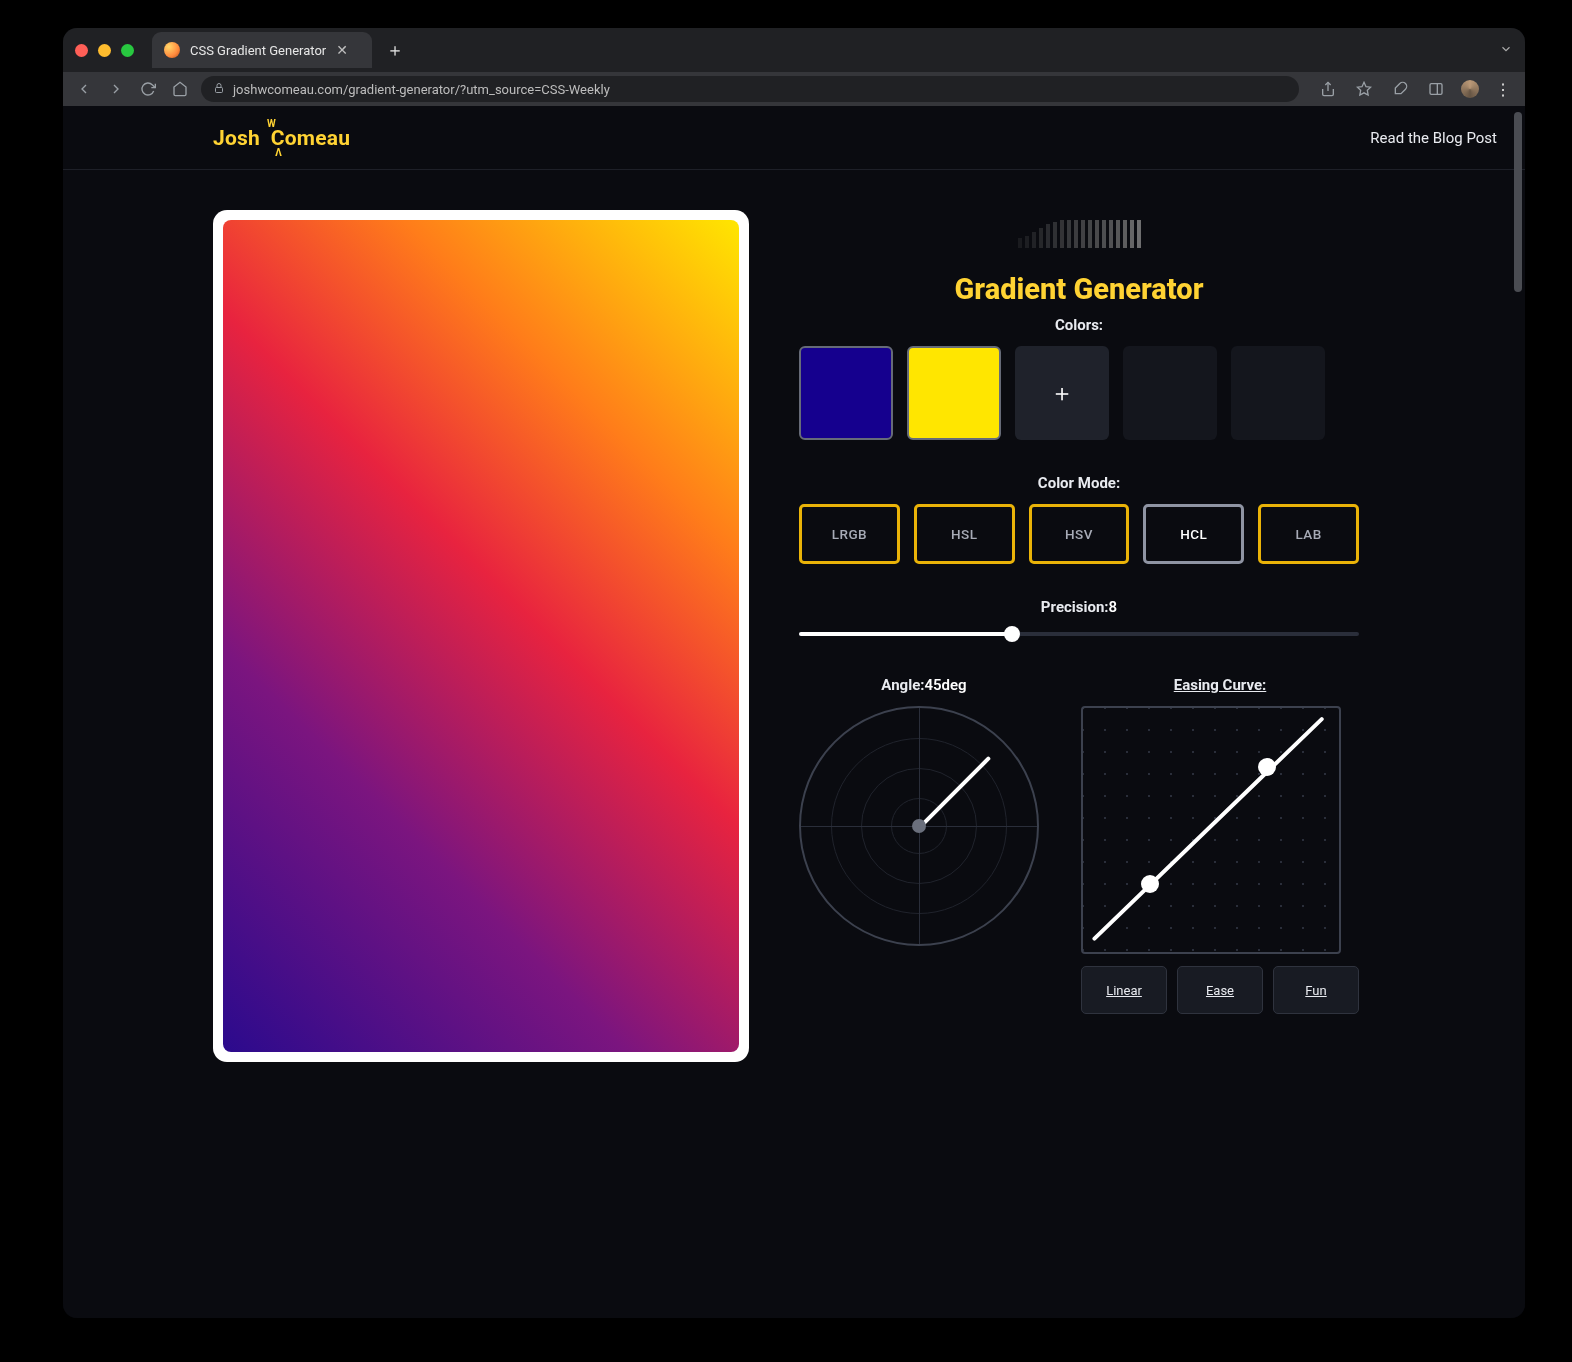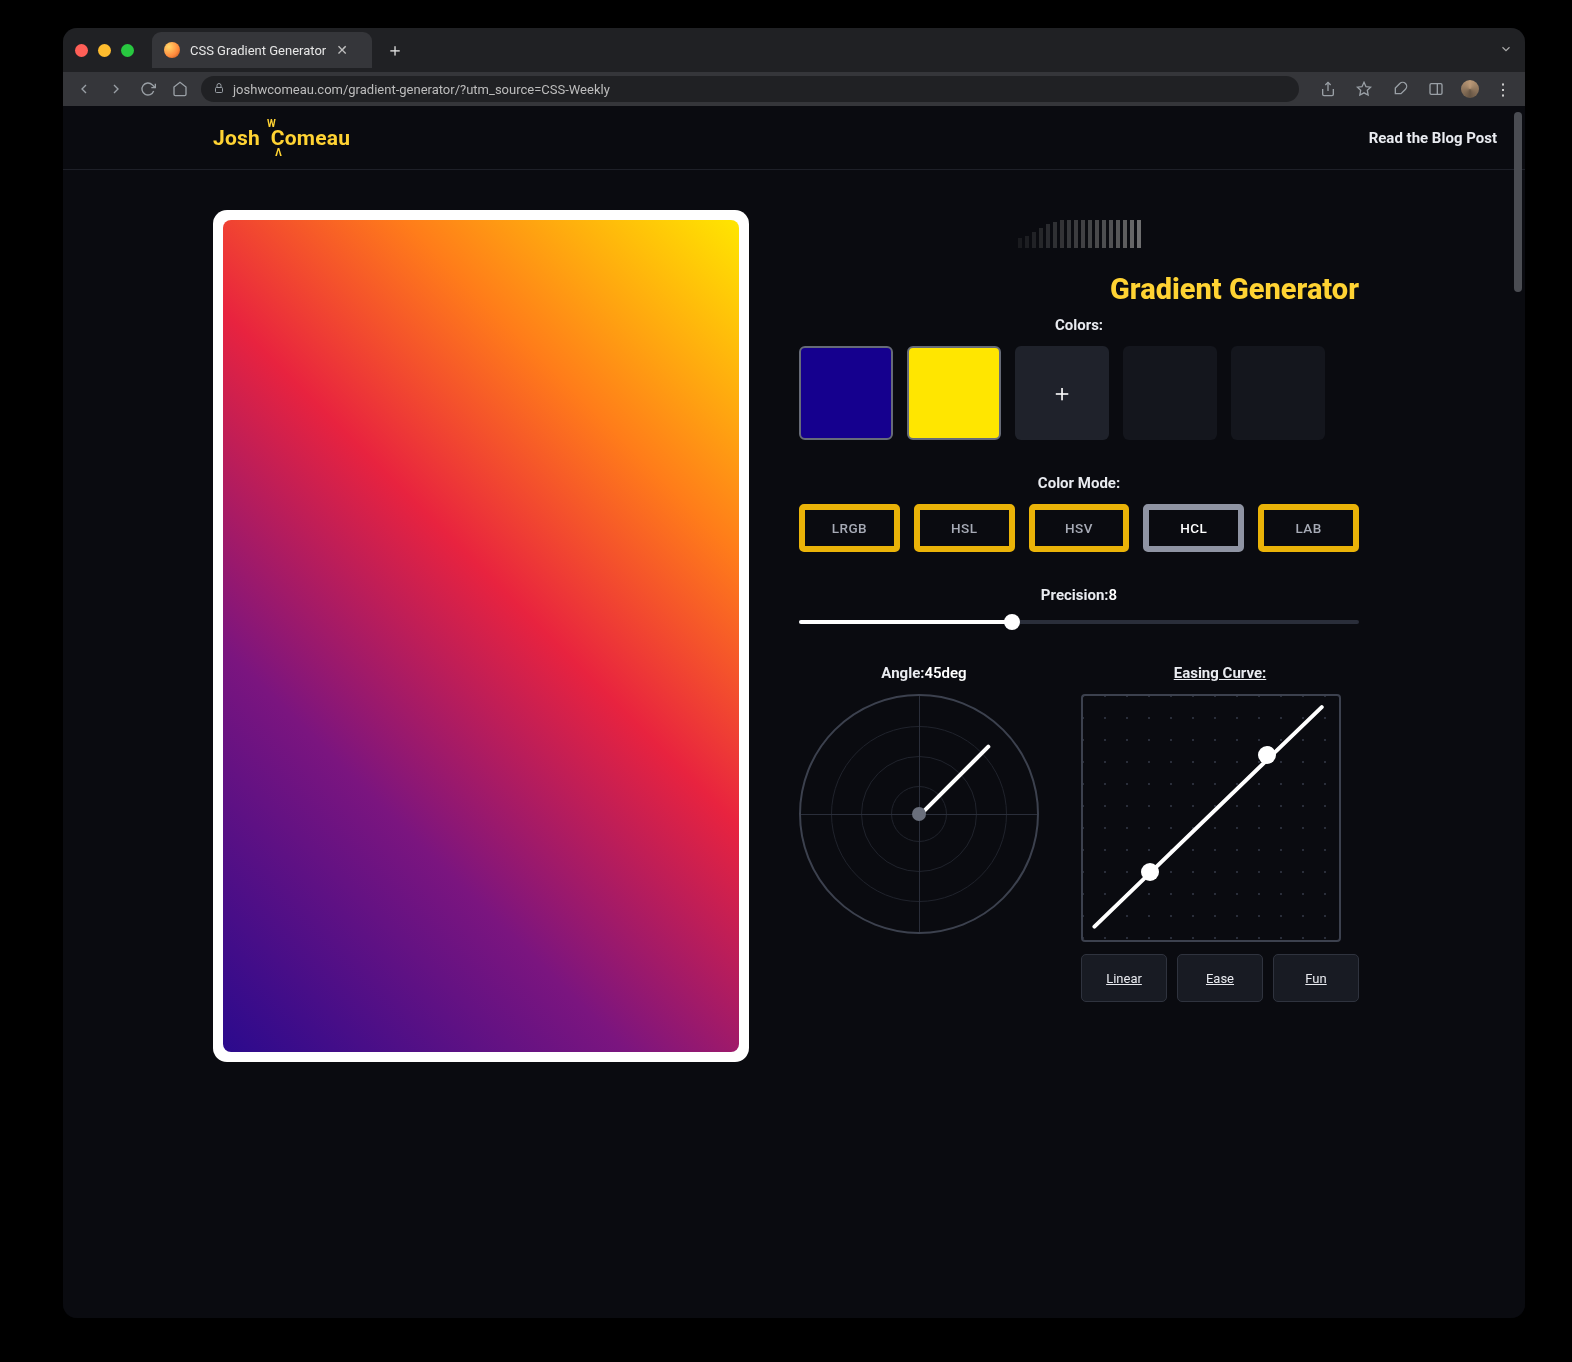--- a/index.html
+++ b/index.html
@@ -26,47 +26,47 @@
   .avatar-img { width:18px; height:18px; border-radius:50%; background: conic-gradient(#b97, #654, #b97); }
   .dots { color:#e6e6e6; font-size:16px; letter-spacing:2px; }
 
   
   .page { position:absolute; top:78px; left:0; right:0; bottom:0; background:#0a0b10; overflow:hidden; }
   .page-scrollbar { position:absolute; top:6px; right:3px; width:8px; height:180px; background:#4a4c52; border-radius:4px; }
   .site-header { height: 64px; border-bottom:1px solid #1e2028; display:flex; align-items:center; justify-content:space-between; padding: 0 28px 0 150px; }
   .logo { color:#ffd333; font-weight:700; font-size:21px; letter-spacing:.2px; position:relative; }
   .logo .w-tick { position:absolute; top:-8px; left:54px; font-size:10px; color:#ffd333; }
   .logo .v-tick { position:absolute; bottom:-7px; left:62px; font-size:10px; color:#ffd333; transform: rotate(180deg); }
-  .blog-link { color:#e9ebf0; font-weight:700; font-size:15px; }
+  .blog-link { color:#e9ebf0; font-weight:400; font-size:15px; }
 
   .content { display:flex; gap: 50px; padding: 40px 28px 40px 150px; }
 
   
   .preview-frame { width:536px; height:852px; border-radius:14px; background:#fff; padding:10px; }
   .preview { width:100%; height:100%; border-radius:8px; background: linear-gradient(45deg, #2b0a8d 0%, #7b157f 30%, #e8233f 55%, #ff7c1a 75%, #ffe600 100%); }
 
   
   .controls { flex:1; max-width: 560px; color:#e9ebf0; }
   .barcode { display:flex; gap:3px; justify-content:center; margin: 8px 0 24px; height:30px; align-items:flex-end; }
   .barcode span { width:4px; background:#777; display:block; }
-  .hero-title { text-align:right; color:#ffd333; font-weight:800; font-size:29px; margin-bottom:10px; }
+  .hero-title { text-align:center; color:#ffd333; font-weight:800; font-size:29px; margin-bottom:10px; }
   .hero-sub { text-align:center; color:#d6d8de; font-size:16px; margin-bottom:56px; }
 
   .section-label { font-weight:700; font-size:15px; margin-bottom:12px; display:flex; justify-content:center; }
   .section-label .val { font-weight:600; color:#fff; }
 
   .swatches { display:flex; gap:14px; margin-bottom:34px; }
   .swatch { width:94px; height:94px; border-radius:6px; border:2px solid #666b78; display:flex; align-items:center; justify-content:center; }
   .swatch.color1 { background:#15008e; }
   .swatch.color2 { background:#ffe600; }
   .swatch.add { background:#1f222b; border:none; color:#fff; font-size:24px; }
   .swatch.empty { background:#14161d; border:none; }
 
   .mode-row { display:flex; gap:14px; margin-bottom:34px; }
-  .mode-btn { flex:1; height:48px; border-radius:5px; border:6px solid #eab308; background:transparent; color:#a7abb6; font-size:13.5px; font-weight:500; letter-spacing:.5px; display:flex; align-items:center; justify-content:center; }
+  .mode-btn { flex:1; height:60px; border-radius:5px; border:3px solid #eab308; background:transparent; color:#a7abb6; font-size:13.5px; font-weight:500; letter-spacing:.5px; display:flex; align-items:center; justify-content:center; }
   .mode-btn.active { border-color:#8f94a3; color:#fff; }
 
   
   .slider-wrap { margin-bottom:40px; }
   .slider-track { position:relative; height:4px; background:#2a2e3a; border-radius:2px; margin-top:16px; }
   .slider-fill { position:absolute; left:0; top:0; height:100%; background:#fff; border-radius:2px; }
   .slider-thumb { position:absolute; top:50%; width:16px; height:16px; background:#fff; border-radius:50%; transform:translate(-50%,-50%); }
 
   .bottom-row { display:flex; gap:32px; align-items:flex-start; }
   .angle-col { width:250px; }

